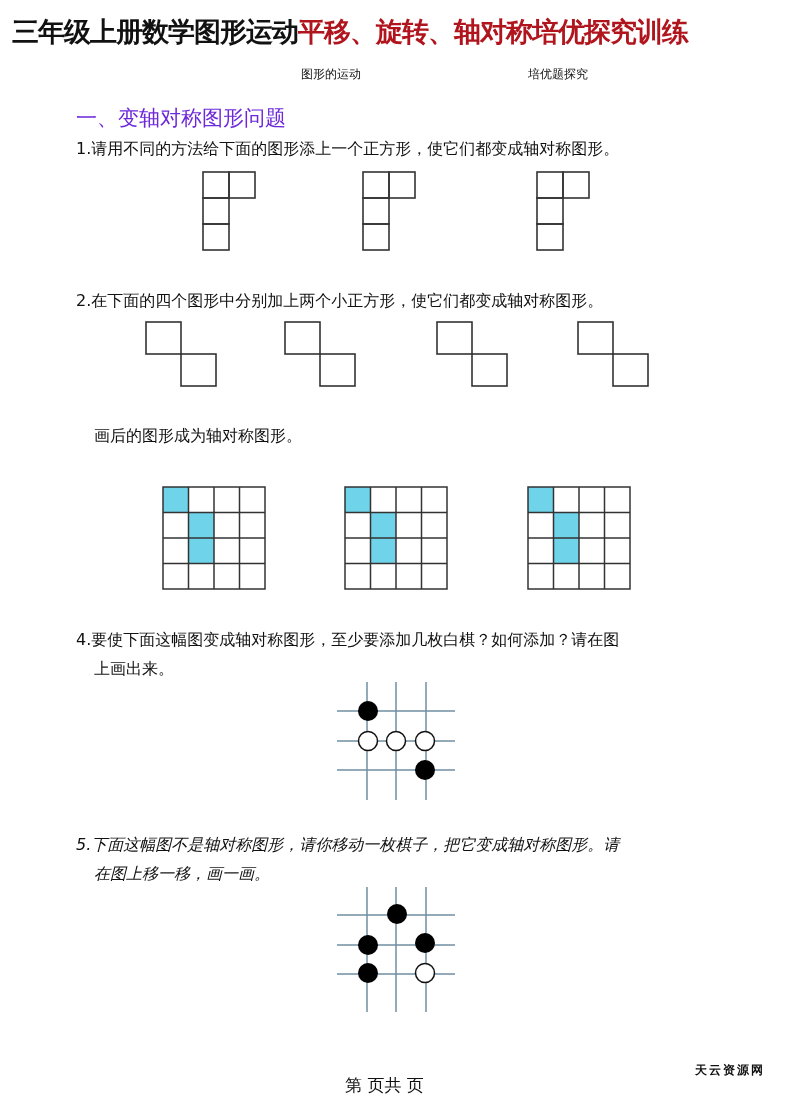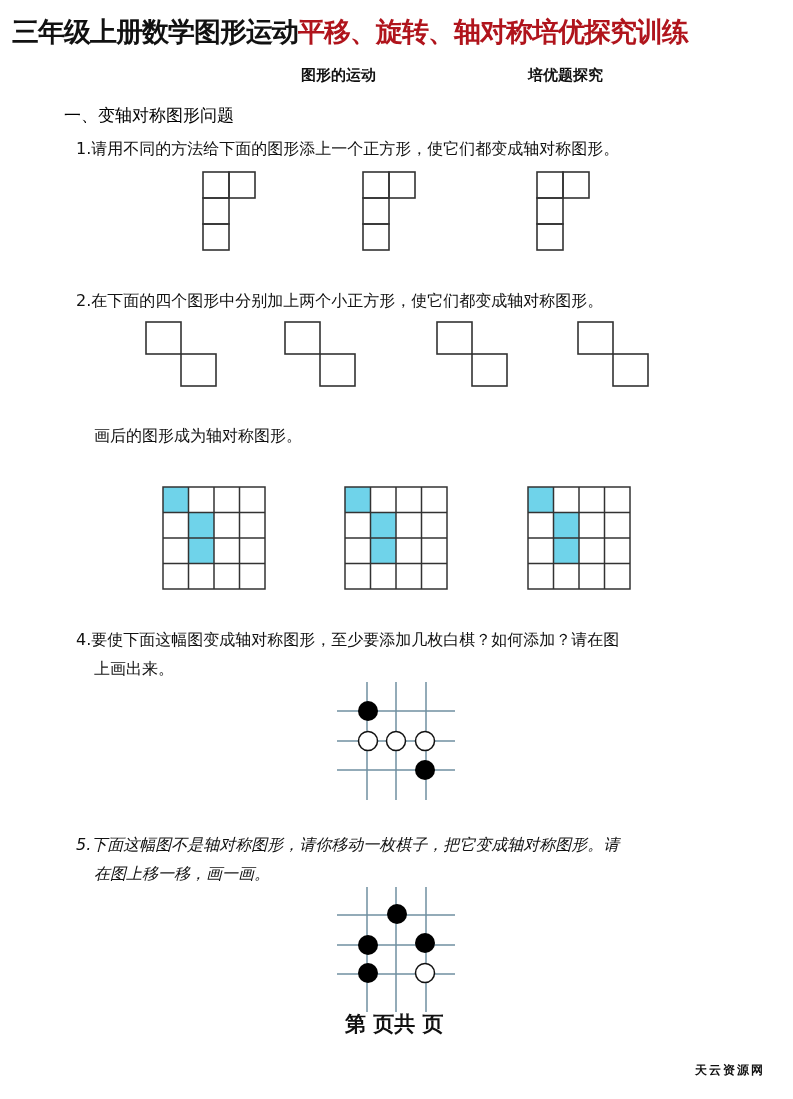--- a/index.html
+++ b/index.html
@@ -1,24 +1,24 @@
 <!DOCTYPE html>
 <html><head>
 <meta charset="utf-8">
 <style>
   html,body{margin:0;padding:0;background:#fff;}
   body{width:793px;height:1099px;position:relative;overflow:hidden;font-family:"DejaVu Sans",sans-serif;color:#111;}
   .abs{position:absolute;}
   .title{left:12px;top:14px;font-size:27px;font-weight:bold;white-space:nowrap;letter-spacing:-1px;font-family:Liberation Mono, monospace;}
   .title .black{color:#111;}
   .title .red{color:#b0141c;}
-  .subtitle{top:66px;font-size:15px;font-weight:bold;}
-  .section{left:64px;top:104px;font-size:17px;color:#000000;}
+  .subtitle{top:66px;font-size:12px;font-weight:normal;}
+  .section{left:76px;top:104px;font-size:21px;color:#6d28d9;}
   .q{left:76px;font-size:16px;line-height:29px;width:650px;}
-  .footer{top:1010px;font-size:21px;font-weight:bold;}
+  .footer{top:1074px;font-size:17px;}
   .brand{top:1062px;left:695px;font-size:12px;font-weight:bold;letter-spacing:2px;}
   svg{position:absolute;overflow:visible;}
 </style>
 </head>
 <body>
 
 <div class="abs title">
   <span class="black">三年级上册数学图形运动</span><span class="red">平移、旋转、轴对称培优探究训练</span>
 </div>
 <div class="abs subtitle" style="left:301px;">图形的运动</div>

